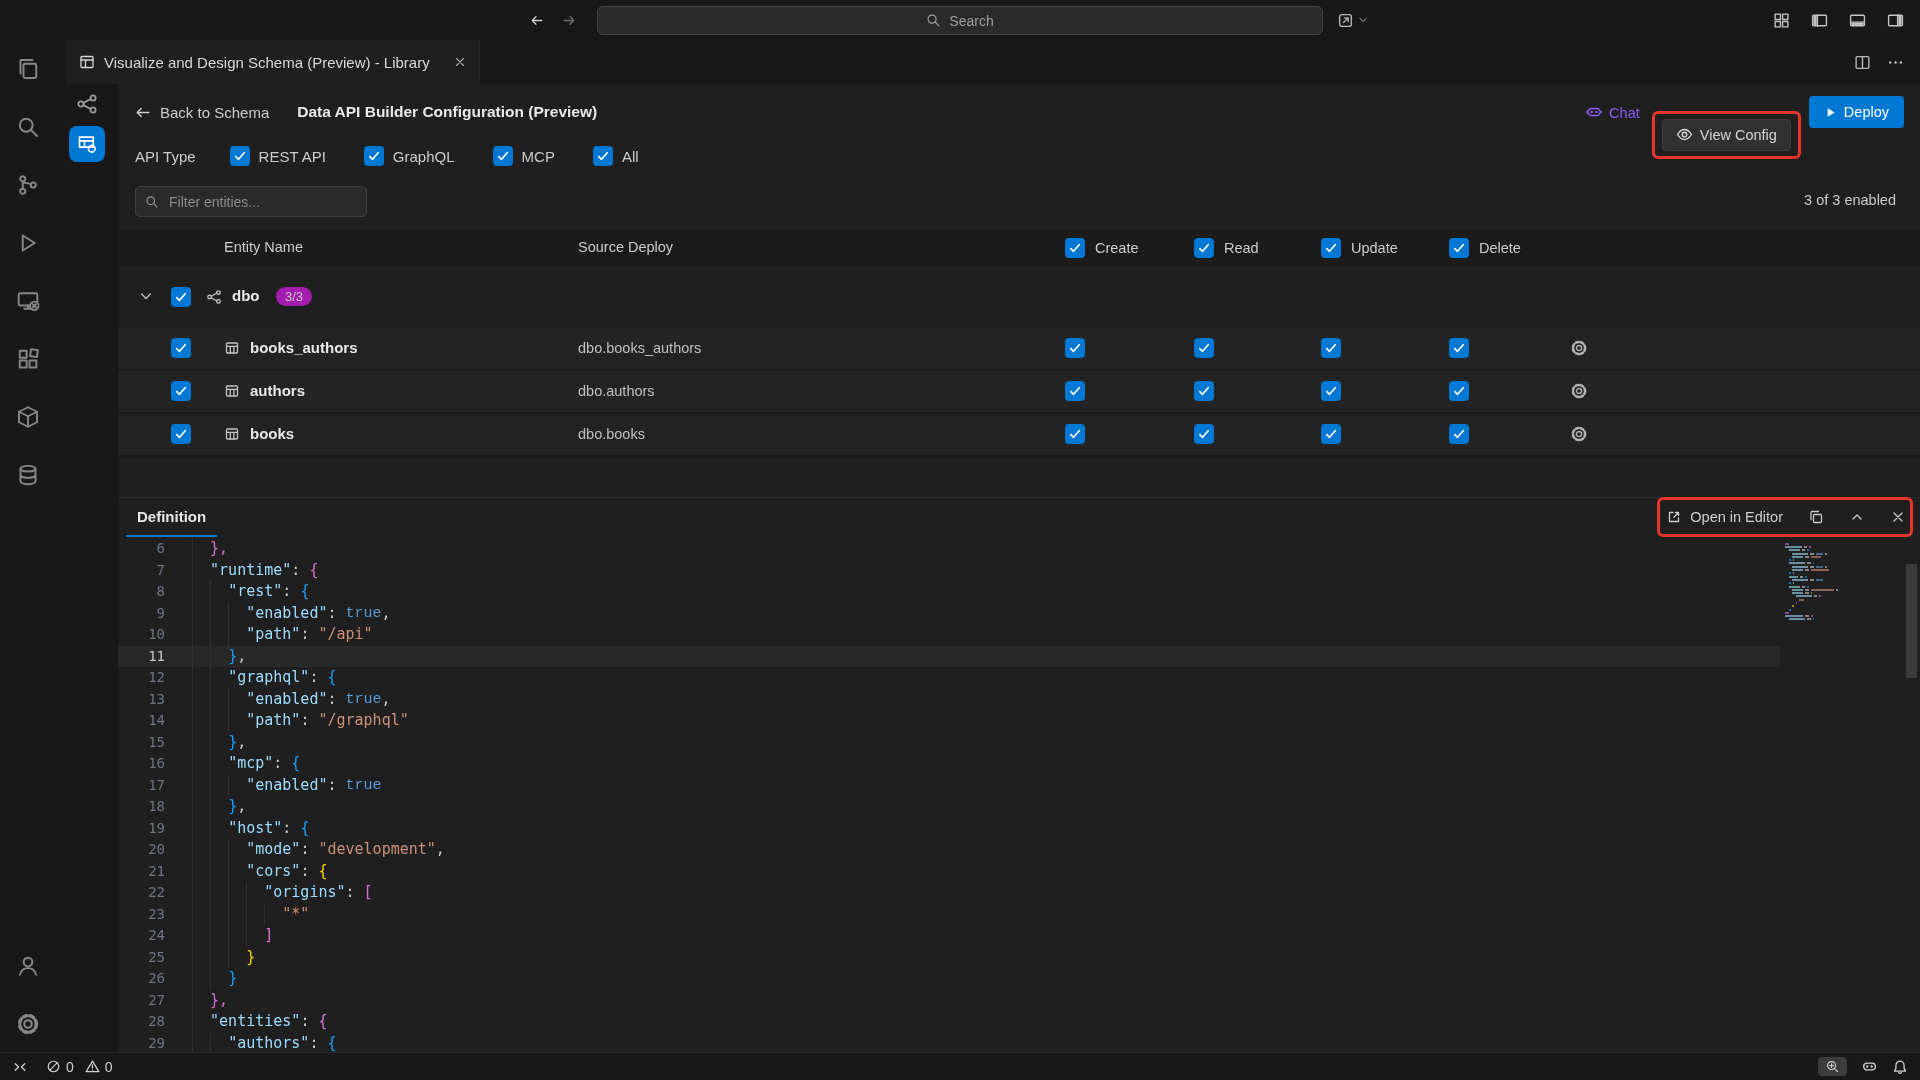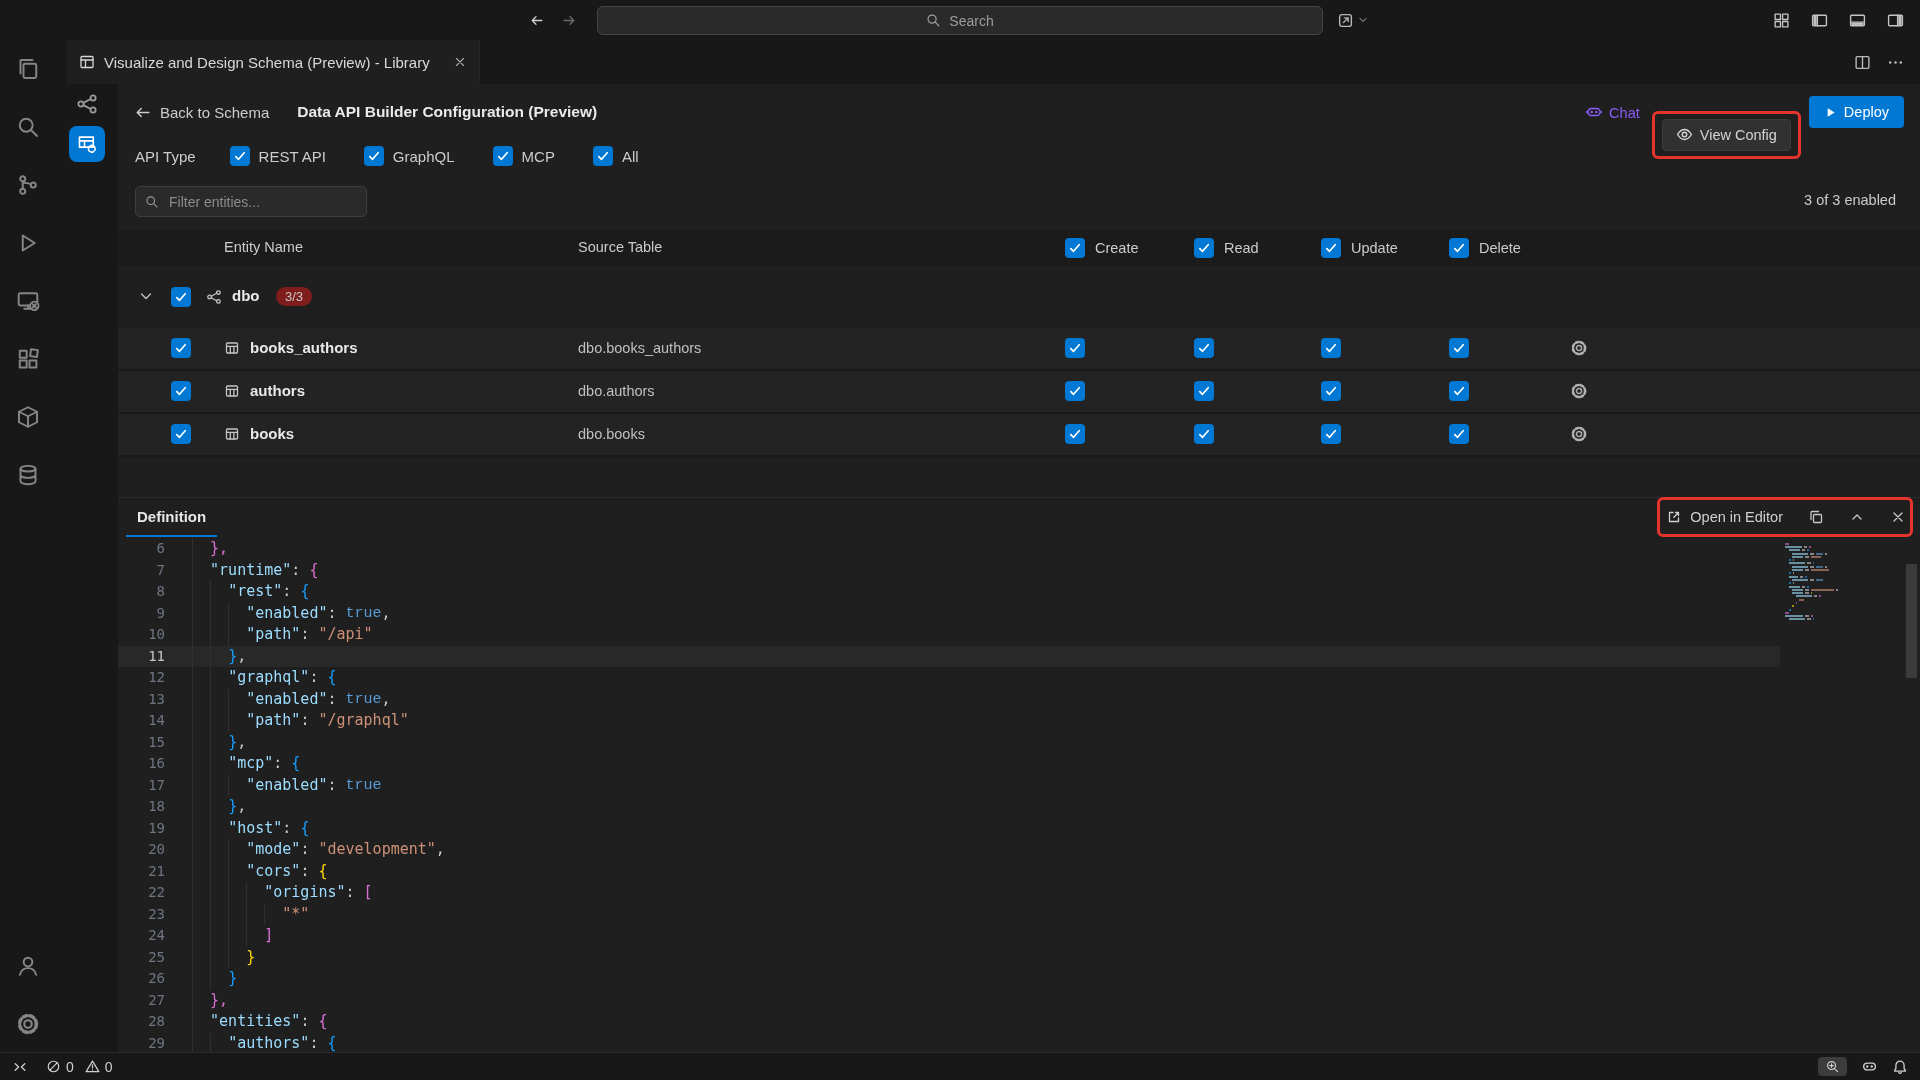--- a/index.html
+++ b/index.html
@@ -62,21 +62,21 @@
   .grid-header .hdr-label{position:absolute;top:9px;font-size:14.5px;color:#cccccc;font-weight:500;}
   .hdr-entity{left:106px;} .hdr-source{left:460px;}
   .perm-head{position:absolute;top:8px;display:flex;align-items:center;gap:10px;font-size:14.5px;color:#cccccc;}
   .col-p0{left:947px;} .col-p1{left:1076px;} .col-p2{left:1203px;} .col-p3{left:1331px;}
 
   .group-row{position:absolute;left:0;right:0;top:192px;height:42px;}
   .group-row .chev{position:absolute;left:20px;top:12px;color:#c5c5c5;cursor:pointer;}
   .group-row .cb{position:absolute;left:53px;top:11px;}
   .group-row .g-icon{position:absolute;left:88px;top:13px;color:#c5c5c5;}
   .group-name{position:absolute;left:114px;top:11px;font-size:15px;font-weight:700;color:#eaeaea;}
-  .group-badge{position:absolute;left:158px;top:11px;background:#7f1d1d;border-radius:10px;padding:2px 9px;font-size:13px;color:#c8c8c8;}
+  .group-badge{position:absolute;left:158px;top:11px;background:#a21caf;border-radius:10px;padding:2px 9px;font-size:13px;color:#c8c8c8;}
 
   .entity-rows{position:absolute;left:0;right:0;top:244px;}
   .entity-row{position:relative;height:41px;background:#232323;border-bottom:2px solid #1a1a1a;}
   .entity-row .cb{position:absolute;top:10px;}
   .row-cb{left:53px;}
   .t-icon{position:absolute;left:106px;top:12px;color:#c5c5c5;}
   .entity-name{position:absolute;left:132px;top:11px;font-size:15px;font-weight:700;color:#e8e8e8;}
   .entity-source{position:absolute;left:460px;top:12px;font-size:14.5px;color:#c0c0c0;}
   .row-gear{position:absolute;left:1452px;top:11px;color:#b0b0b0;cursor:pointer;}
 
@@ -393,21 +393,21 @@
             <circle cx="6.5" cy="6.5" r="4.3"></circle>
             <path d="M9.8 9.8l3.8 3.8"></path>
           </svg>
         </span>
       <input placeholder="Filter entities..." style="">
     </div>
     <span class="enabled-summary">3 of 3 enabled</span>
 
     <div class="grid-header">
       <span class="hdr-label hdr-entity">Entity Name</span>
-      <span class="hdr-label hdr-source">Source Table</span>
+      <span class="hdr-label hdr-source">Source Deploy</span>
       <span><span class="perm-head col-p0">
             <span class="cb">
               <svg viewBox="0 0 16 16" width="14" height="14">
                 <path d="M3.2 8.7l3.1 3.1 6.5-7.6" fill="none" stroke="#fff" stroke-width="1.9" stroke-linecap="round" stroke-linejoin="round"></path>
               </svg>
             </span>
             <span>Create</span>
           </span><span class="perm-head col-p1">
             <span class="cb">
               <svg viewBox="0 0 16 16" width="14" height="14">

